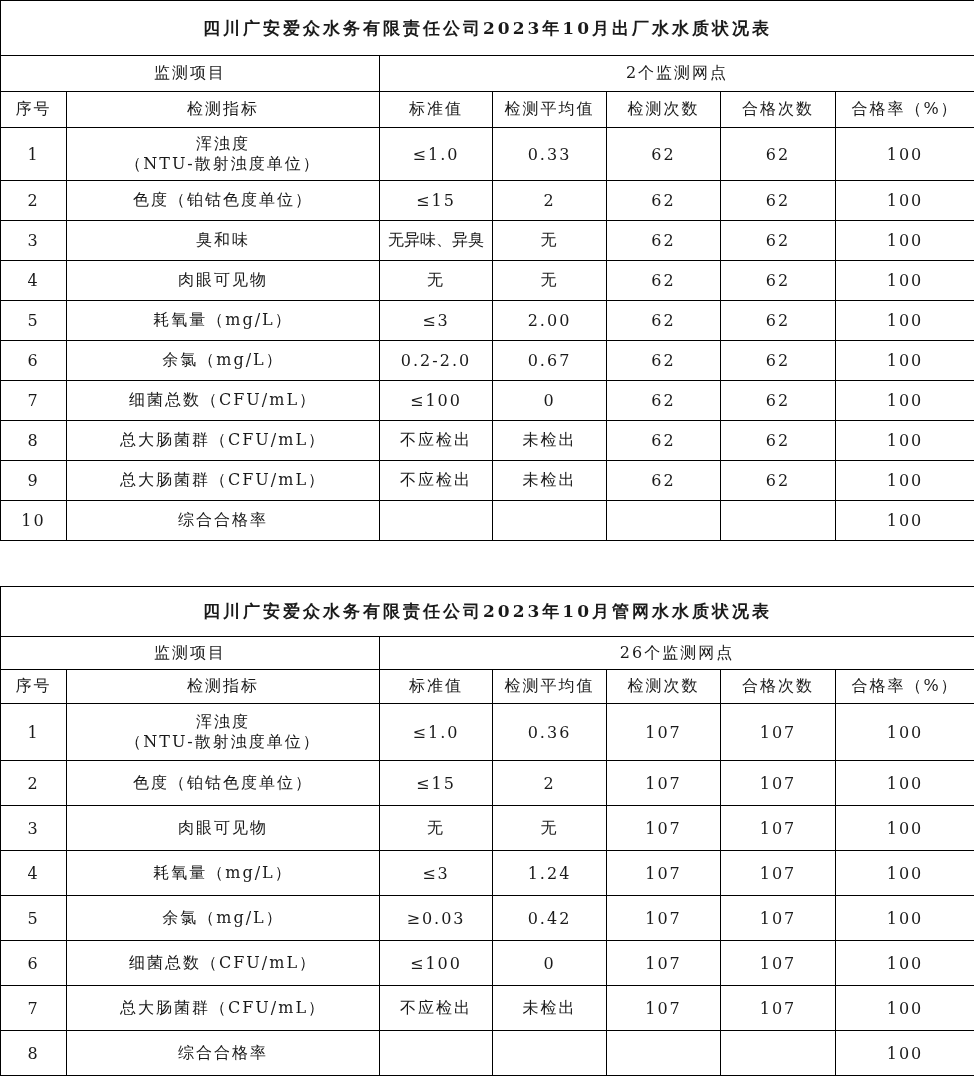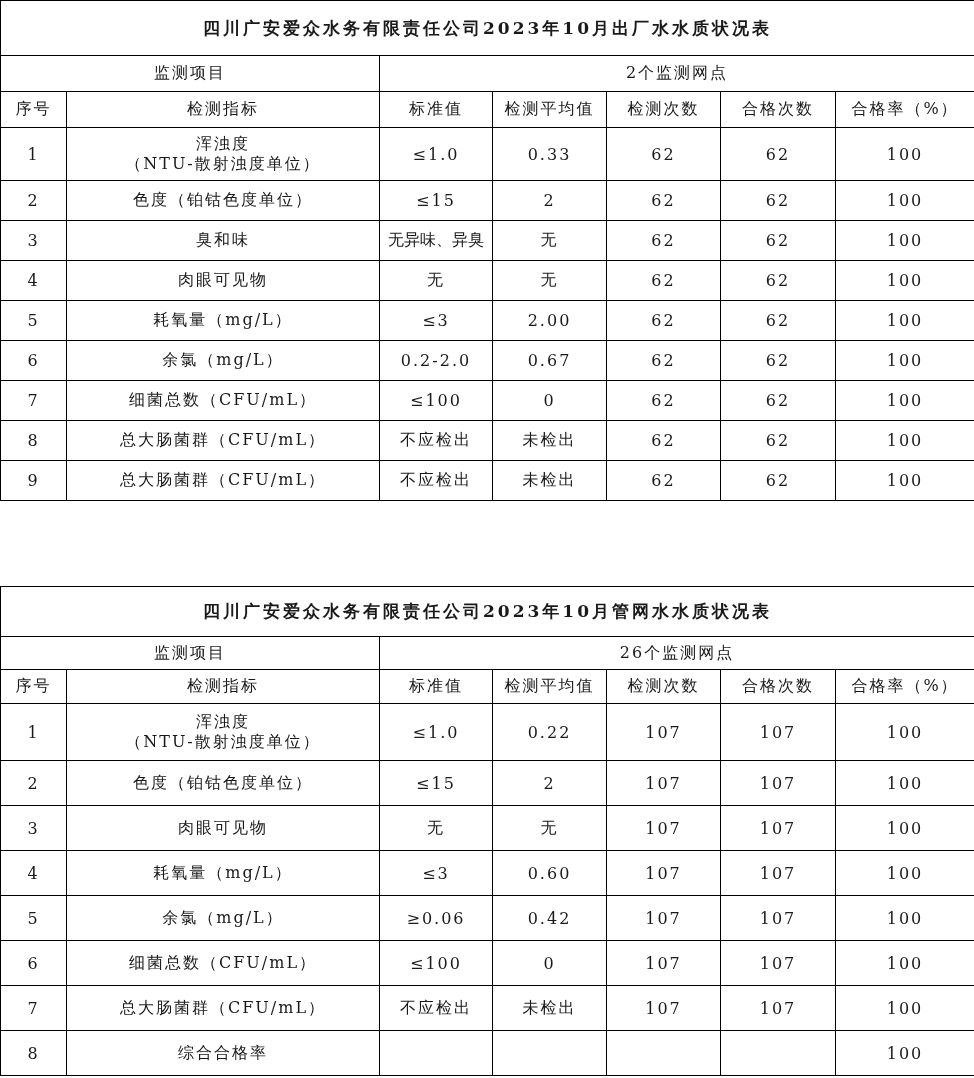--- a/index.html
+++ b/index.html
@@ -120,20 +120,29 @@
   </tr>
   <tr style="height:40px">
     <td>9</td>
     <td>总大肠菌群（CFU/mL）</td>
     <td>不应检出</td>
     <td>未检出</td>
     <td>62</td>
     <td>62</td>
     <td>100</td>
   </tr>
+  <tr style="height:40px">
+    <td>10</td>
+    <td>综合合格率</td>
+    <td></td>
+    <td></td>
+    <td></td>
+    <td></td>
+    <td>100</td>
+  </tr>
 </tbody>
   </table>
 
 <table class="t2">
   <colgroup>
     <col style="width:66px">
       <col style="width:313px">
       <col style="width:113px">
       <col style="width:114px">
     <col style="width:114px">
@@ -157,21 +166,21 @@
     <td>合格次数</td>
     <td>合格率（%）</td>
   </tr>
   <tr style="height:57px">
     <td>1</td>
     <td>
       <span class="sub">浑浊度</span>
       <span class="sub">（NTU-散射浊度单位）</span>
     </td>
     <td>≤1.0</td>
-    <td>0.22</td>
+    <td>0.36</td>
     <td>107</td>
     <td>107</td>
     <td>100</td>
   </tr>
   <tr style="height:45px">
     <td>2</td>
     <td>色度（铂钴色度单位）</td>
     <td>≤15</td>
     <td>2</td>
     <td>107</td>
@@ -184,29 +193,29 @@
     <td>无</td>
     <td>无</td>
     <td>107</td>
     <td>107</td>
     <td>100</td>
   </tr>
   <tr style="height:45px">
     <td>4</td>
     <td>耗氧量（mg/L）</td>
     <td>≤3</td>
-    <td>0.60</td>
+    <td>1.24</td>
     <td>107</td>
     <td>107</td>
     <td>100</td>
   </tr>
   <tr style="height:45px">
     <td>5</td>
     <td>余氯（mg/L）</td>
-    <td>≥0.06</td>
+    <td>≥0.03</td>
     <td>0.42</td>
     <td>107</td>
     <td>107</td>
     <td>100</td>
   </tr>
   <tr style="height:45px">
     <td>6</td>
     <td>细菌总数（CFU/mL）</td>
     <td>≤100</td>
     <td>0</td>

